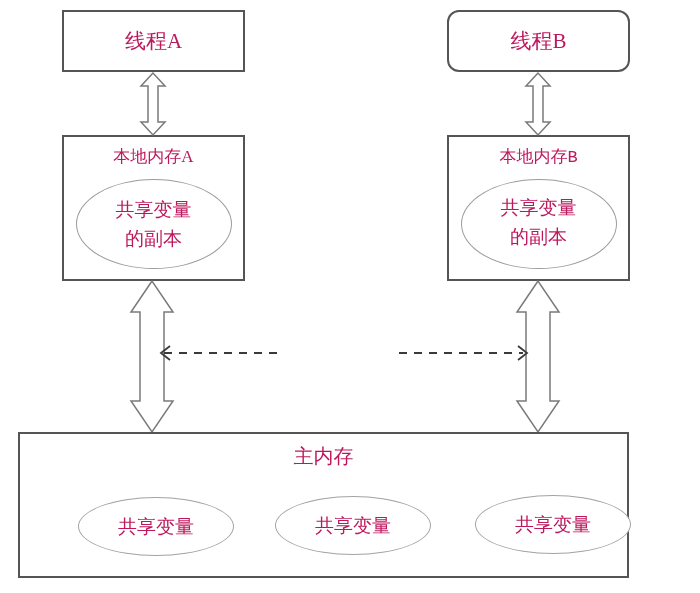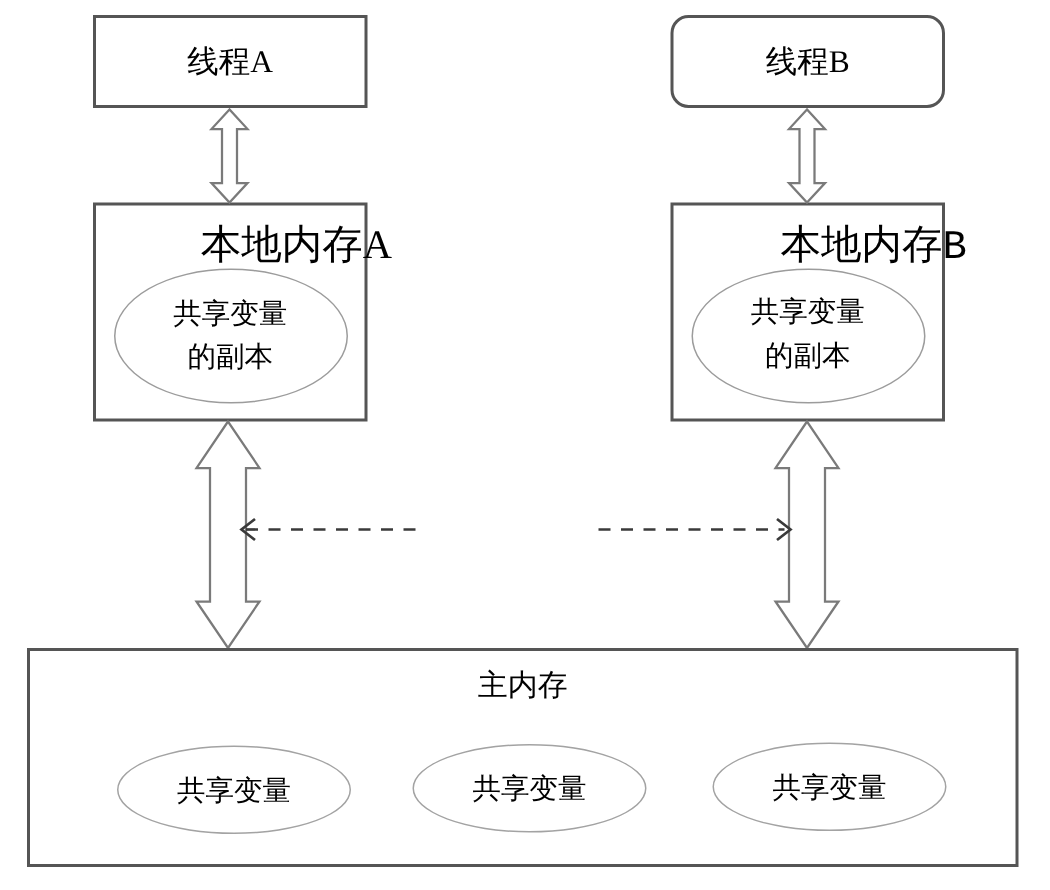--- a/index.html
+++ b/index.html
@@ -2,21 +2,21 @@
 <html><head>
 <meta charset="utf-8">
 <style>
   html, body { margin: 0; padding: 0; background: #ffffff; }
   .canvas {
     position: relative;
     width: 700px;
     height: 593px;
     background: #ffffff;
     font-family: "Liberation Serif", "DejaVu Serif", serif;
-    color: #000000;
+    color: #be185d;
     overflow: hidden;
   }
   .box {
     position: absolute;
     background: #ffffff;
     border: 2px solid #555555;
     box-sizing: border-box;
   }
   .thread-box {
     top: 10px;
@@ -35,22 +35,21 @@
     height: 146px;
   }
   .local-a { left: 62px; }
   .local-b { left: 447px; font-family: Liberation Mono, monospace; }
   .local-label {
     position: absolute;
     top: 8px;
     left: 0;
     width: 100%;
     text-align: center;
-    font-size: 27px;
-    padding-left: 44px;
+    font-size: 17px;
   }
   .copy-ellipse {
     position: absolute;
     left: 50%;
     top: 42px;
     transform: translateX(-50%);
     width: 154px;
     height: 88px;
     border: 1px solid #9c9c9c;
     border-radius: 50%;
@@ -74,21 +73,21 @@
     left: 284px;
     top: 339px;
     width: 112px;
     text-align: center;
     font-size: 21px;
     background: #ffffff;
   }
   .main-box {
     left: 18px;
     top: 432px;
-    width: 661px;
+    width: 611px;
     height: 146px;
   }
   .main-label {
     position: absolute;
     top: 9px;
     left: 0;
     width: 100%;
     text-align: center;
     font-size: 20px;
   }

